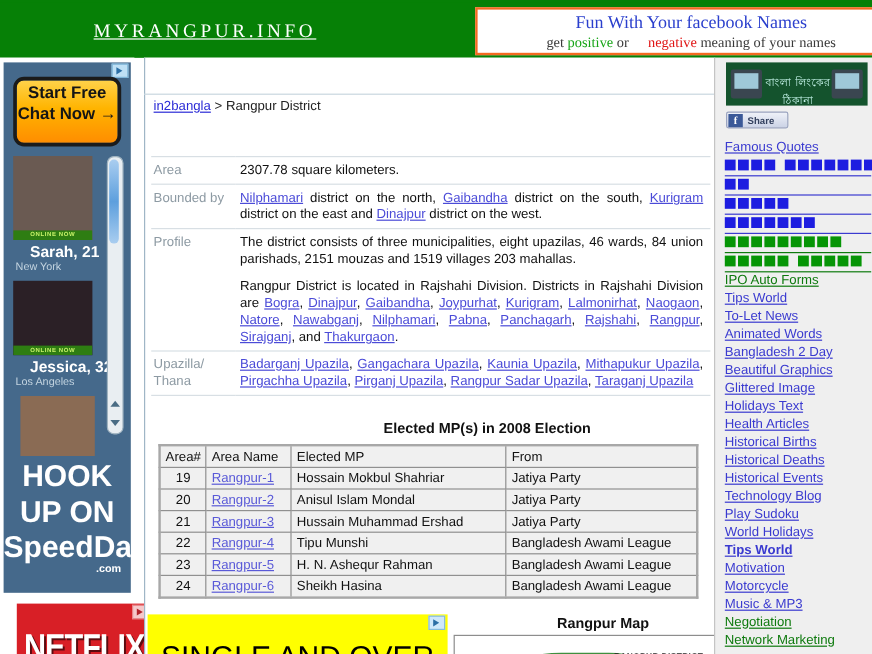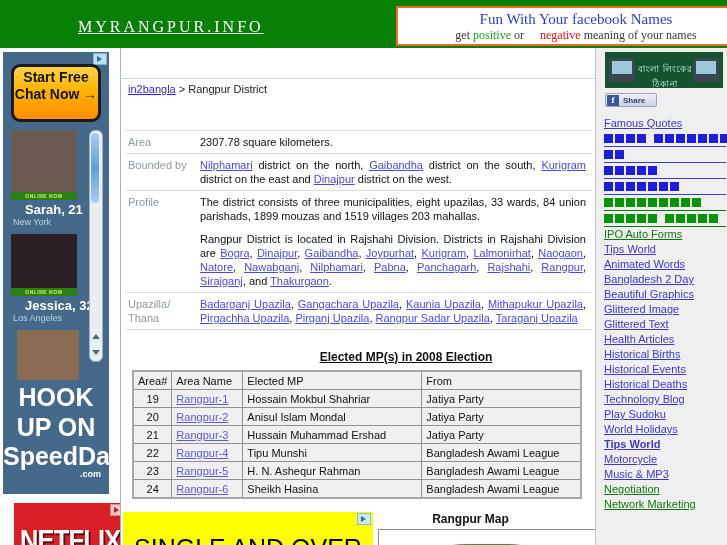--- a/index.html
+++ b/index.html
@@ -126,21 +126,21 @@
     padding:4px 6px 4px 4px;font-size:11px;vertical-align:top;line-height:14px;color:#111;
   }
   .info-table td.lbl{width:62px;color:#8d9aa3;white-space:nowrap;padding-left:2px;}
   .info-table td.val{text-align:justify;}
   .info-table a{color:#4b4bd8;text-decoration:underline;}
   .val p{margin:0 0 9px 0;}
   .val p:last-child{margin-bottom:0;}
 
   #mp-title{
     position:absolute;left:0;top:302px;width:572px;text-align:center;
-    font-size:12px;font-weight:bold;color:#111;text-decoration:underline;
+    font-size:12px;font-weight:bold;color:#111;
   }
   #mp-table{
     position:absolute;left:12px;top:322px;width:450px;
     border-collapse:collapse;border:2px solid #a8a8a8;background:#f0f0f0;
   }
   #mp-table td,#mp-table th{
     border:1px solid #909090;font-size:11px;padding:2px 4px;
     font-weight:normal;text-align:left;height:13px;color:#111;background:#f0f0f0;
   }
   #mp-table td.num{text-align:center;width:28px;}
@@ -157,21 +157,21 @@
   #ad-yellow .adchoice:after{
     content:"";position:absolute;left:3px;top:2px;
     border-left:5px solid #2b6ea5;border-top:3px solid transparent;border-bottom:3px solid transparent;
   }
   #ad-yellow .hl{
     position:absolute;left:6px;top:22px;width:238px;text-align:center;
     font-family:"Liberation Sans", sans-serif;font-size:25px;color:#000;font-weight:normal;
     letter-spacing:0px;
   }
   #map-title{
-    position:absolute;left:242px;top:464px;width:217px;text-align:center;
+    position:absolute;left:274px;top:464px;width:217px;text-align:center;
     font-size:12px;font-weight:bold;color:#111;
   }
   #map-box{
     position:absolute;left:258px;top:481px;width:217px;height:64px;
     background:#ffffff;border:1px solid #8d8d8d;overflow:hidden;
   }
   #map-box .mlabel{
     position:absolute;right:10px;top:14px;font-size:7px;font-weight:bold;color:#222;letter-spacing:.3px;
   }
   #map-box .region{
@@ -297,21 +297,21 @@
         <td class="val">
           <a href="#">Nilphamari</a> district on the north,
           <a href="#">Gaibandha</a> district on the south,
           <a href="#">Kurigram</a> district on the east and
           <a href="#">Dinajpur</a> district on the west.
         </td>
       </tr>
       <tr>
         <td class="lbl">Profile</td>
         <td class="val">
-          <p>The district consists of three municipalities, eight upazilas, 33 wards, 84 union parishads, 1899 mouzas and 1519 villages 203 mahallas.</p>
+          <p>The district consists of three municipalities, eight upazilas, 46 wards, 84 union parishads, 2151 mouzas and 1519 villages 203 mahallas.</p>
           <p><span>Rangpur District is located in Rajshahi Division. Districts in Rajshahi Division are </span><a href="#">Bogra</a>, <a href="#">Dinajpur</a>, <a href="#">Gaibandha</a>, <a href="#">Joypurhat</a>, <a href="#">Kurigram</a>, <a href="#">Lalmonirhat</a>, <a href="#">Naogaon</a>, <a href="#">Natore</a>, <a href="#">Nawabganj</a>, <a href="#">Nilphamari</a>, <a href="#">Pabna</a>, <a href="#">Panchagarh</a>, <a href="#">Rajshahi</a>, <a href="#">Rangpur</a>, <a href="#">Sirajganj</a>, and <a href="#">Thakurgaon</a>.</p>
         </td>
       </tr>
       <tr>
         <td class="lbl">Upazilla/<br>Thana</td>
         <td class="val">
           <a href="#">Badarganj Upazila</a>, <a href="#">Gangachara Upazila</a>, <a href="#">Kaunia Upazila</a>, <a href="#">Mithapukur Upazila</a>, <a href="#">Pirgachha Upazila</a>, <a href="#">Pirganj Upazila</a>, <a href="#">Rangpur Sadar Upazila</a>, <a href="#">Taraganj Upazila</a>
         </td>
       </tr>
     </tbody>
@@ -394,33 +394,35 @@
     <div id="rlist">
         <a href="#" class="rlink">Famous Quotes</a>
         <div class="tofurow blue"><span class="tofu blue"></span><span class="tofu blue"></span><span class="tofu blue"></span><span class="tofu blue gap"></span><span class="tofu blue"></span><span class="tofu blue"></span><span class="tofu blue"></span><span class="tofu blue"></span><span class="tofu blue"></span><span class="tofu blue"></span><span class="tofu blue"></span></div>
         <div class="tofurow blue"><span class="tofu blue"></span><span class="tofu blue"></span></div>
         <div class="tofurow blue"><span class="tofu blue"></span><span class="tofu blue"></span><span class="tofu blue"></span><span class="tofu blue"></span><span class="tofu blue"></span></div>
         <div class="tofurow blue"><span class="tofu blue"></span><span class="tofu blue"></span><span class="tofu blue"></span><span class="tofu blue"></span><span class="tofu blue"></span><span class="tofu blue"></span><span class="tofu blue"></span></div>
         <div class="tofurow green"><span class="tofu green"></span><span class="tofu green"></span><span class="tofu green"></span><span class="tofu green"></span><span class="tofu green"></span><span class="tofu green"></span><span class="tofu green"></span><span class="tofu green"></span><span class="tofu green"></span></div>
         <div class="tofurow green"><span class="tofu green"></span><span class="tofu green"></span><span class="tofu green"></span><span class="tofu green"></span><span class="tofu green gap"></span><span class="tofu green"></span><span class="tofu green"></span><span class="tofu green"></span><span class="tofu green"></span><span class="tofu green"></span></div>
         <a href="#" class="rlink green">IPO Auto Forms</a>
         <a href="#" class="rlink">Tips World</a>
+        <a href="#" class="rlink">To-Let News</a>
         <a href="#" class="rlink">Animated Words</a>
         <a href="#" class="rlink">Bangladesh 2 Day</a>
         <a href="#" class="rlink">Beautiful Graphics</a>
         <a href="#" class="rlink">Glittered Image</a>
-        <a href="#" class="rlink">Glittered Text</a>
+        <a href="#" class="rlink">Holidays Text</a>
         <a href="#" class="rlink">Health Articles</a>
         <a href="#" class="rlink">Historical Births</a>
+        <a href="#" class="rlink">Historical Deaths</a>
         <a href="#" class="rlink">Historical Events</a>
-        <a href="#" class="rlink">Historical Deaths</a>
         <a href="#" class="rlink">Technology Blog</a>
         <a href="#" class="rlink">Play Sudoku</a>
         <a href="#" class="rlink">World Holidays</a>
         <a href="#" class="rlink bold">Tips World</a>
+        <a href="#" class="rlink">Motivation</a>
         <a href="#" class="rlink">Motorcycle</a>
         <a href="#" class="rlink">Music &amp; MP3</a>
         <a href="#" class="rlink green">Negotiation</a>
         <a href="#" class="rlink green">Network Marketing</a>
       </div>
   </div>
 
 </div>
 
 </body></html>

